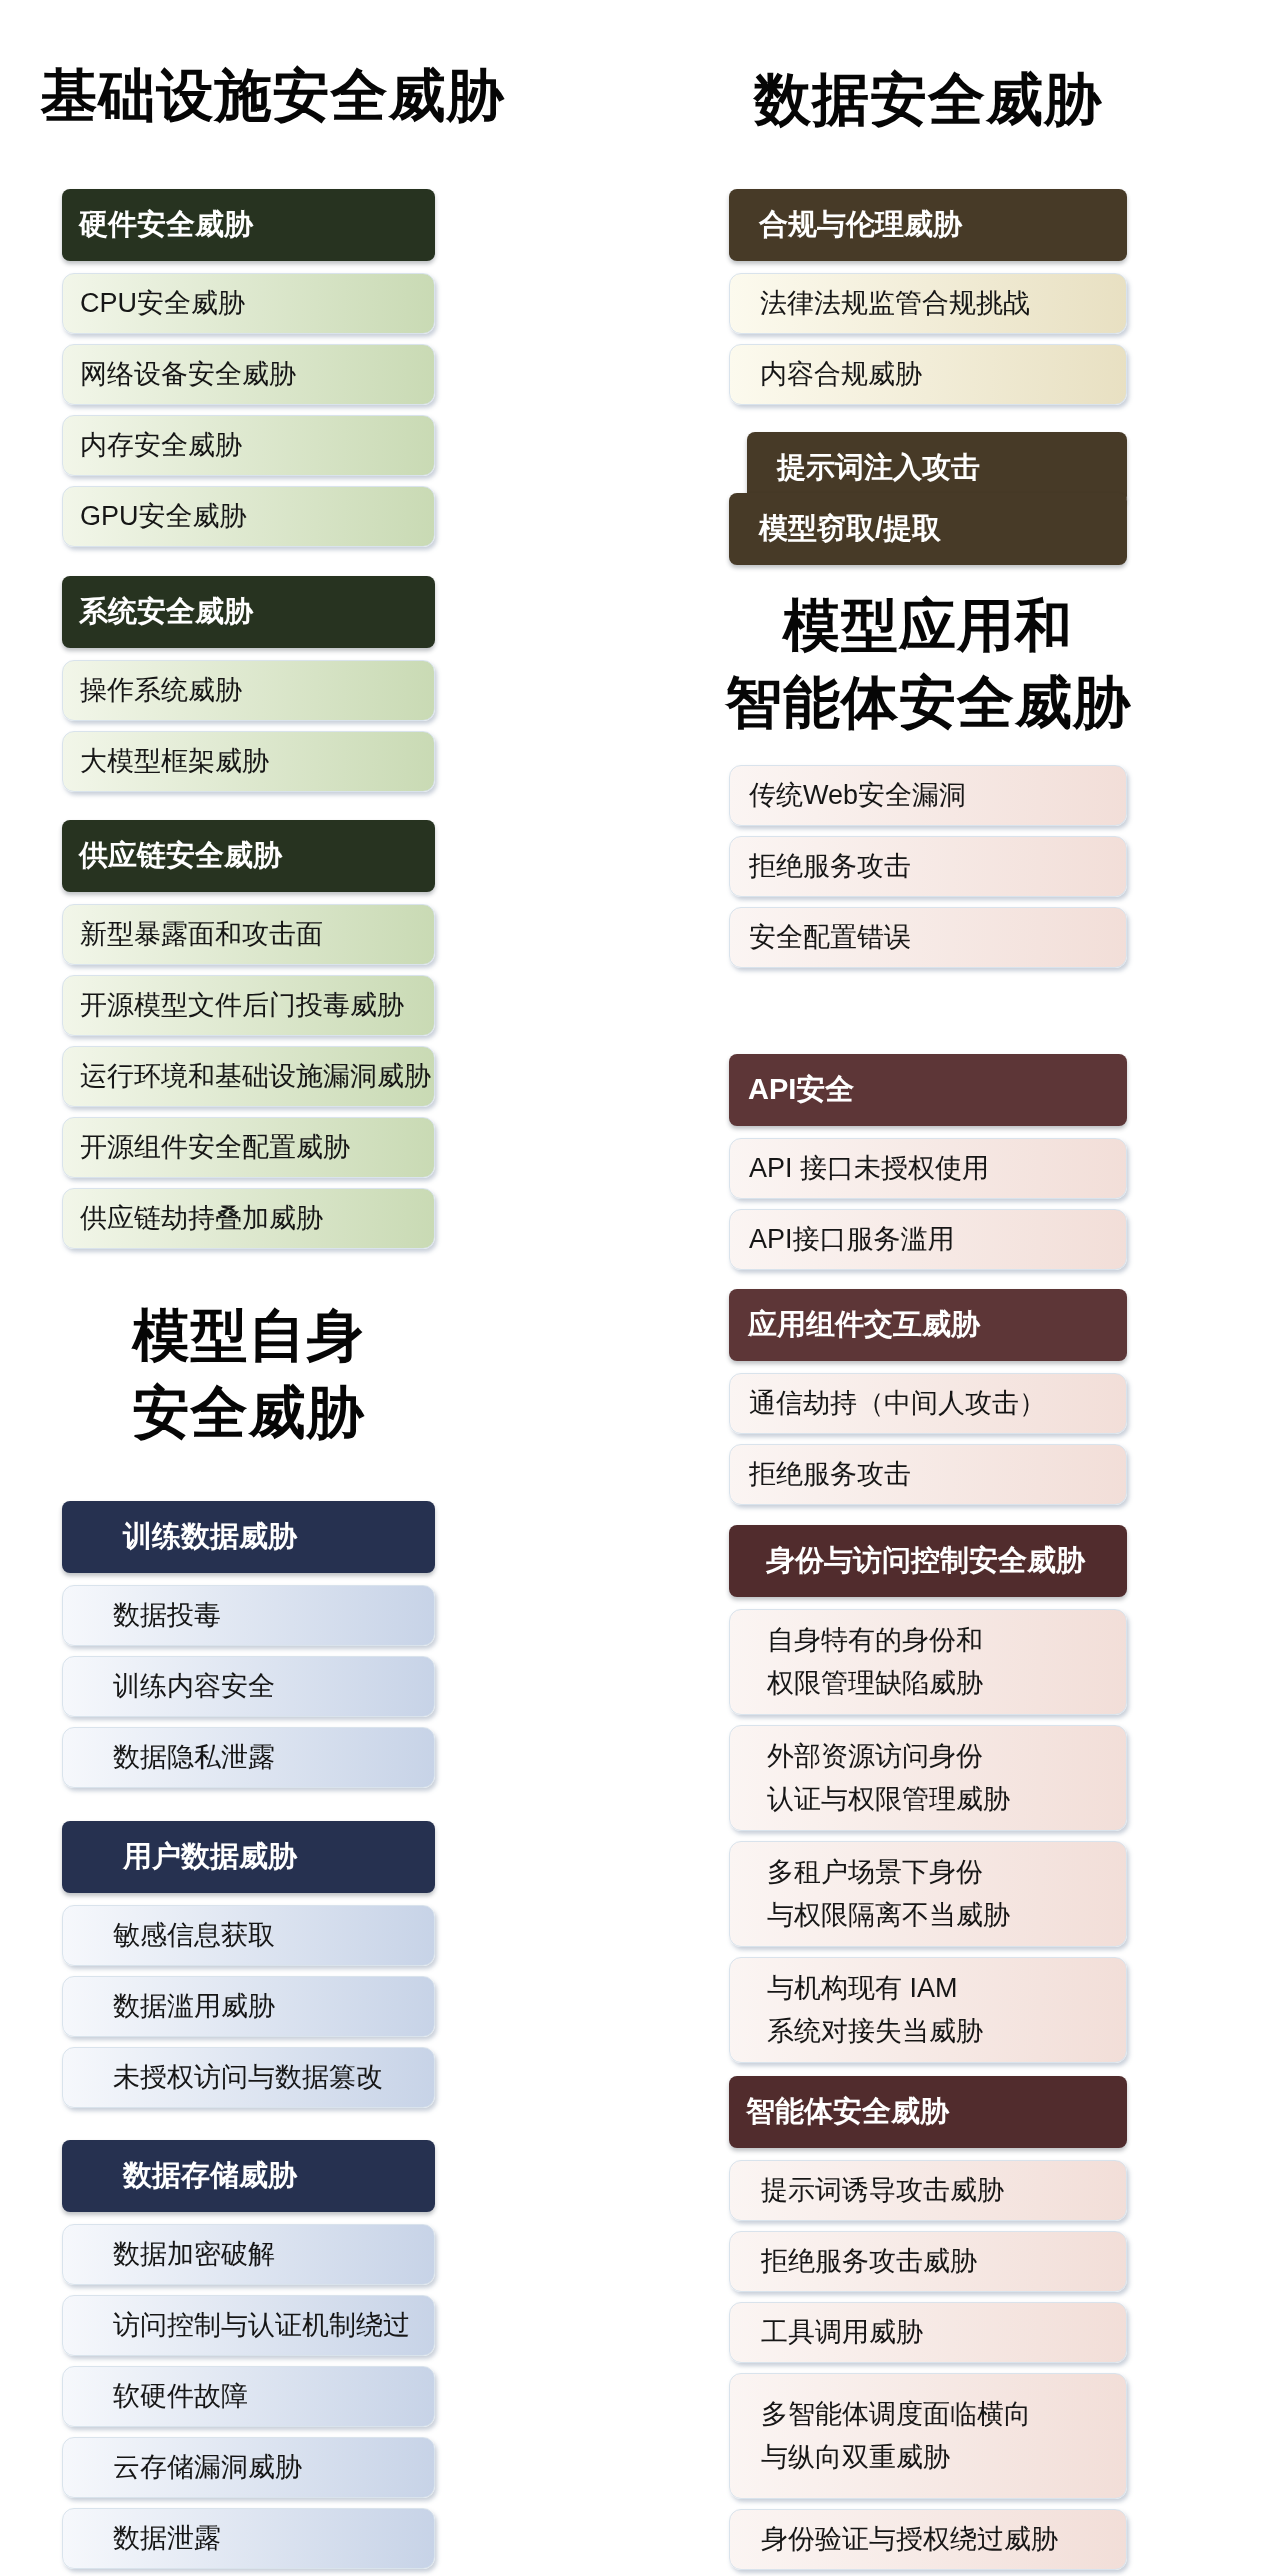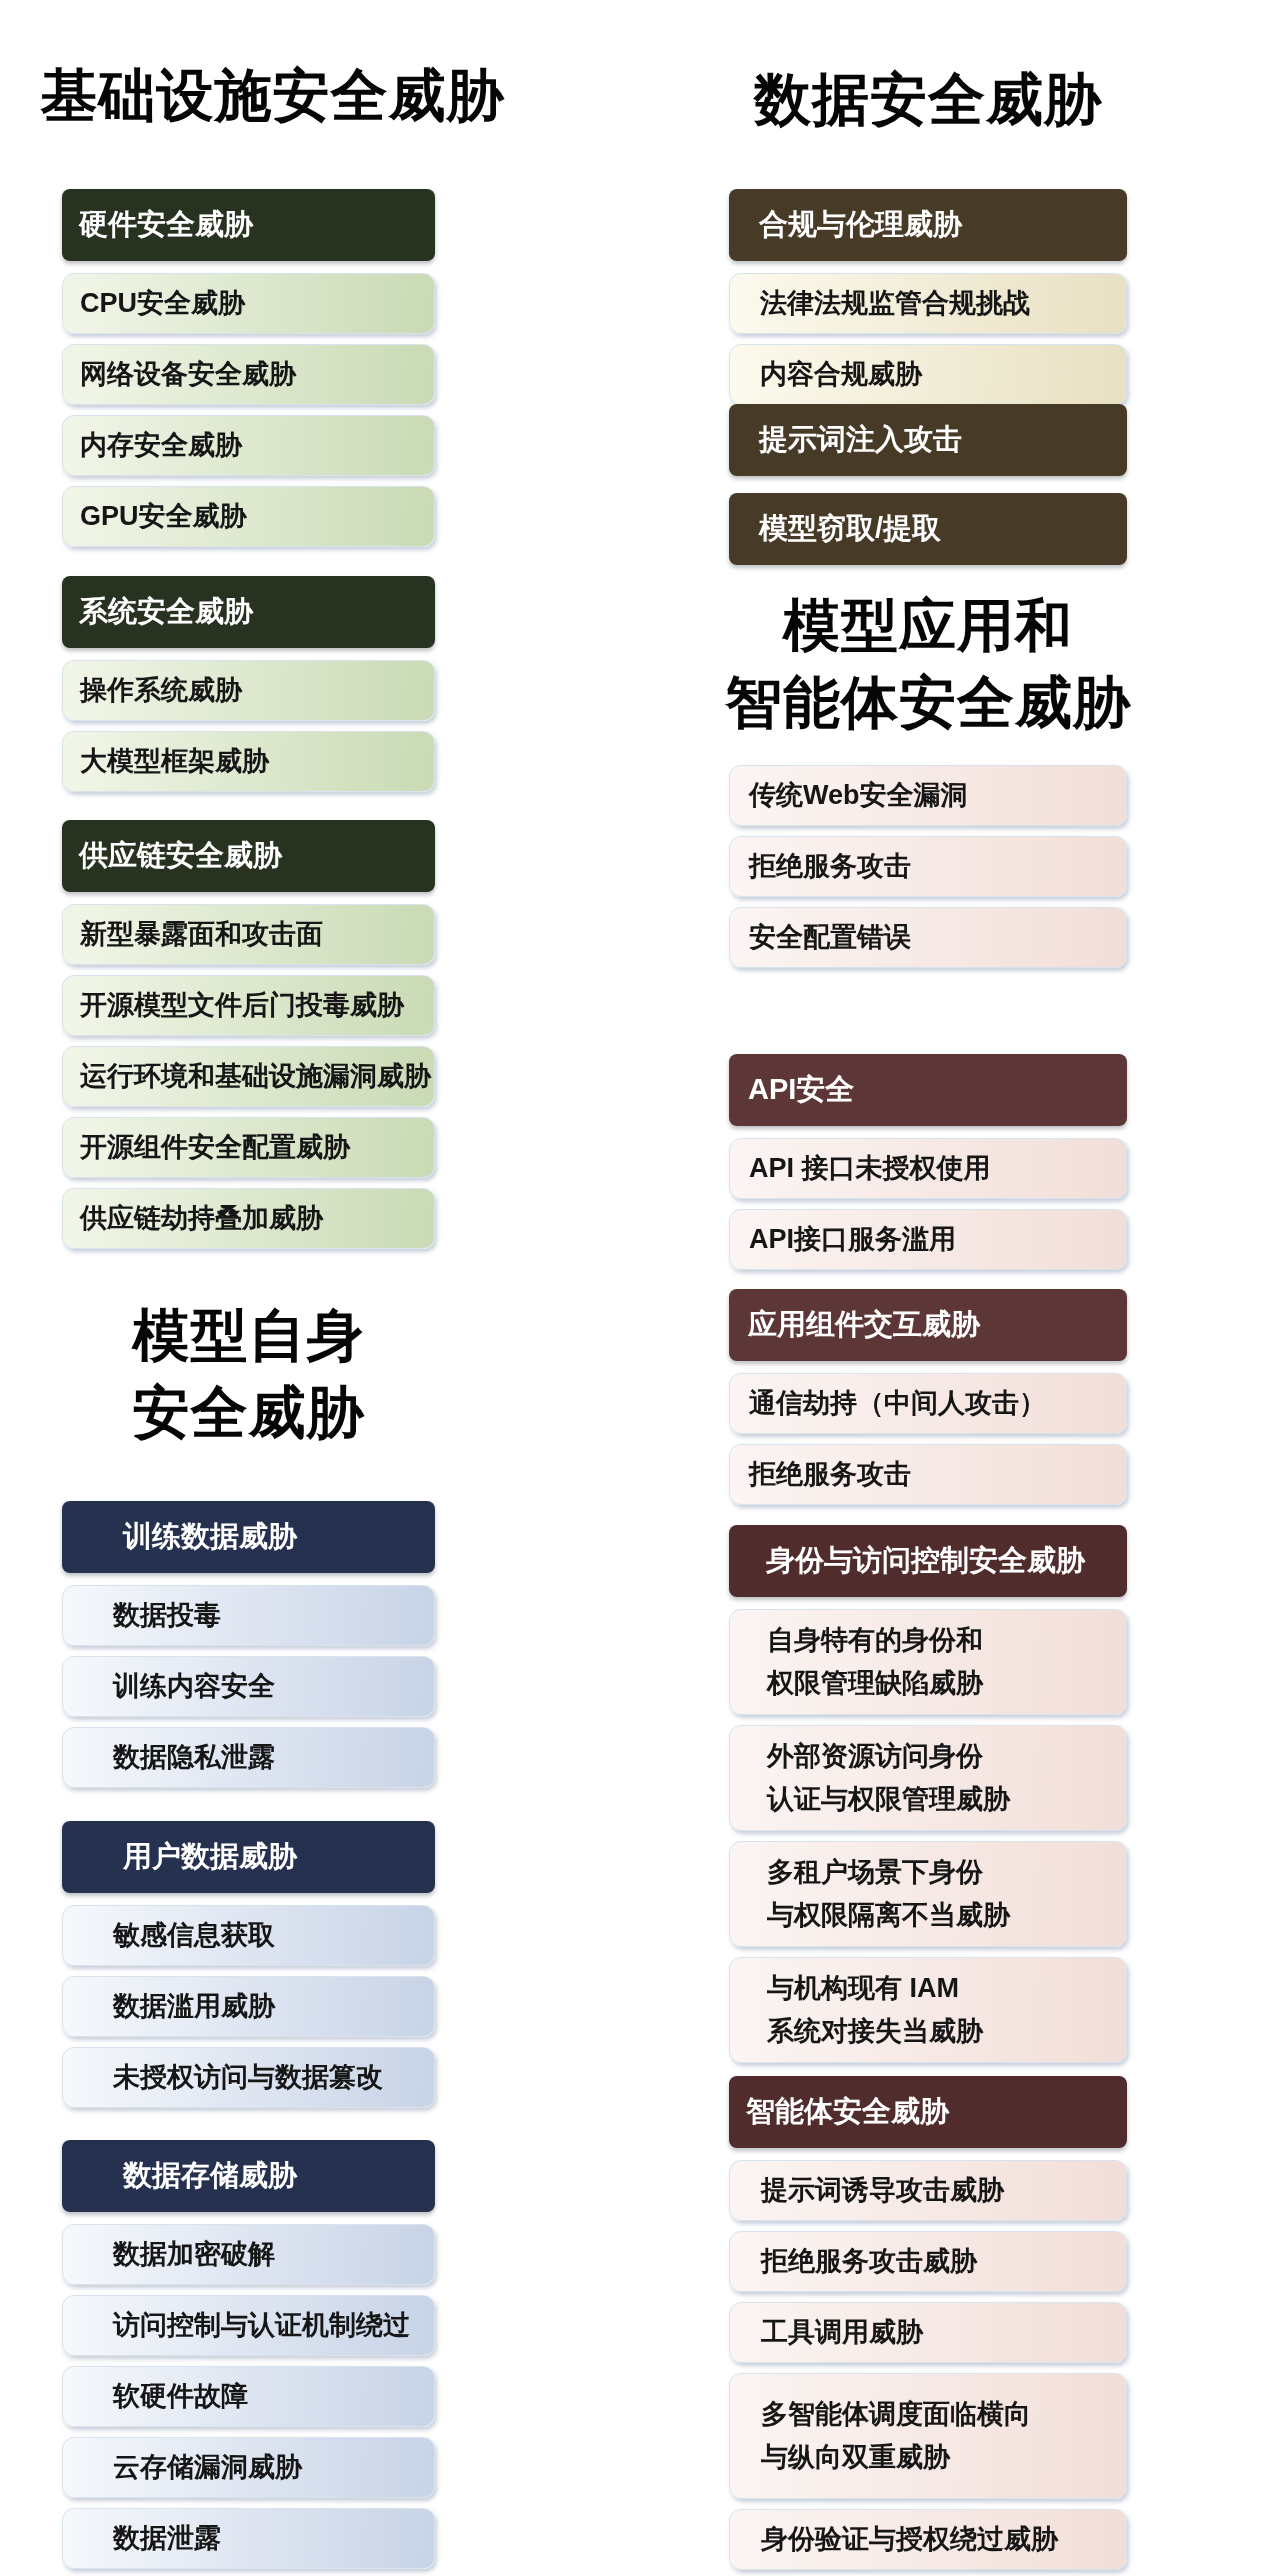--- a/index.html
+++ b/index.html
@@ -23,21 +23,21 @@
     height:72px;border-radius:8px;
     display:flex;flex-direction:column;justify-content:center;
     font-size:29px;font-weight:700;
     color:var(--header_text,#fff);
     box-shadow:0 3px 4px rgba(40,50,60,.30);
     box-sizing:border-box;
   }
   .item{
     min-height:61px;border-radius:12px;margin-top:10px;
     display:flex;flex-direction:column;justify-content:center;
-    font-size:27px;font-weight:700;
+    font-size:27px;font-weight:400;
     color:var(--item_text,#161616);
     border:1px solid var(--border,#d9e3ec);
     box-shadow:2px 3px 4px rgba(110,130,155,.38);
     box-sizing:border-box;
   }
   .hdr + .item{margin-top:12px}
   .item .line{line-height:41px}
   .item.tall .line{line-height:43px}
 
   .theme-green  .hdr{background:var(--green_header,#273320);padding-left:17px}
@@ -160,21 +160,21 @@
     </div>
     <div class="group theme-brown" style="top: 189px;">
       <div class="hdr">合规与伦理威胁</div>
       <div class="item">
         <div class="line">法律法规监管合规挑战</div>
       </div>
       <div class="item">
         <div class="line">内容合规威胁</div>
       </div>
     </div>
-    <div class="group theme-brown" style="top: 404px;">
+    <div class="group theme-brown" style="top: 432px; margin-left: 18px;">
       <div class="hdr">提示词注入攻击</div>
     </div>
     <div class="group theme-brown" style="top: 493px;">
       <div class="hdr">模型窃取/提取</div>
     </div>
     <div class="big-title" style="top: 587px;">
       <div>模型应用和</div>
       <div>智能体安全威胁</div>
     </div>
     <div class="group theme-maroon" style="top: 755px;">

